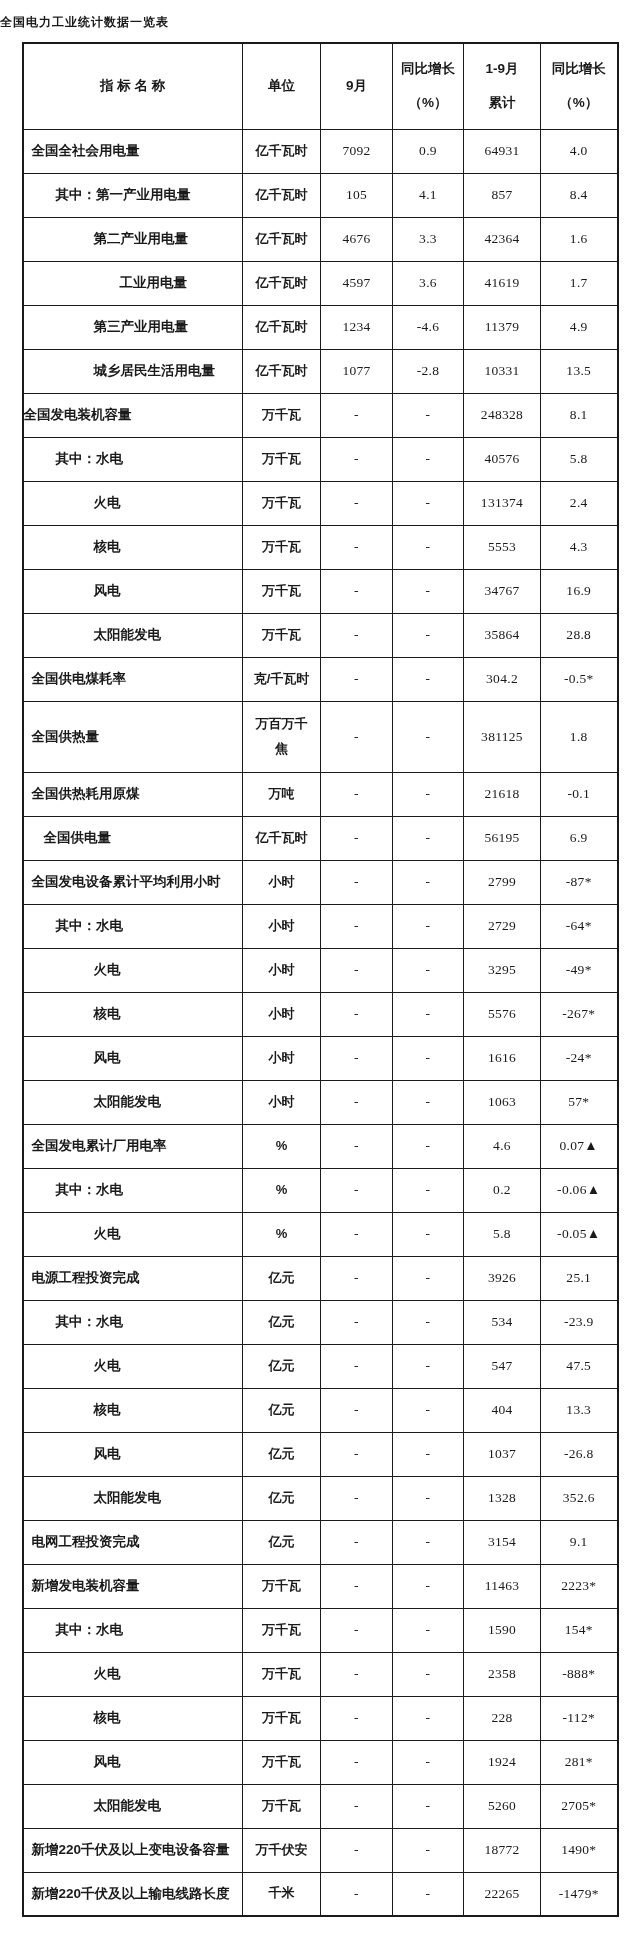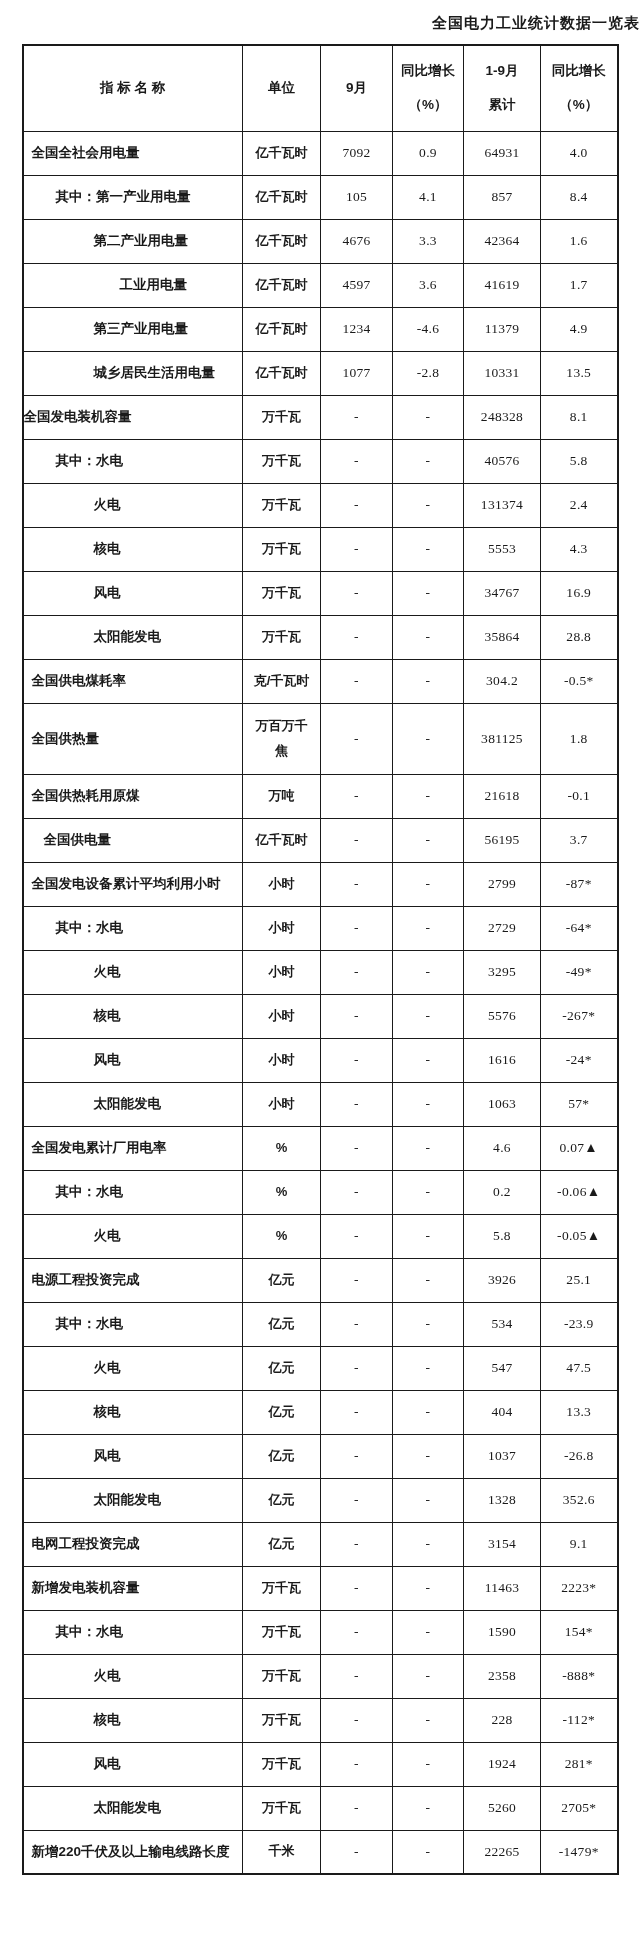--- a/index.html
+++ b/index.html
@@ -3,22 +3,22 @@
 <meta charset="utf-8">
 <style>
   html,body { margin:0; padding:0; background:#ffffff; }
   body {
     width:640px;
     color:#1a1a1a;
     font-family:"Liberation Sans","DejaVu Sans",sans-serif;
   }
   .page { width:640px; }
   .doc-title {
-    text-align:right;
-    font-size:15px;
+    text-align:left;
+    font-size:12px;
     font-weight:bold;
     letter-spacing:1px;
     padding:14px 0 11px 0;
   }
   table.stats {
     border-collapse:collapse;
     table-layout:fixed;
     width:595px;
     margin:0 auto;
     border:2px solid #1a1a1a;
@@ -241,21 +241,21 @@
     <td class="c-num">-</td>
     <td class="c-num">21618</td>
     <td class="c-num">-0.1</td>
   </tr>
         <tr>
     <td class="c-ind" style="padding-left: 20px; margin-left: 36px;">全国供电量</td>
     <td class="c-unit">亿千瓦时</td>
     <td class="c-num">-</td>
     <td class="c-num">-</td>
     <td class="c-num">56195</td>
-    <td class="c-num">3.7</td>
+    <td class="c-num">6.9</td>
   </tr>
         <tr>
     <td class="c-ind" style="padding-left: 8px; margin-left: 20px;">全国发电设备累计平均利用小时</td>
     <td class="c-unit">小时</td>
     <td class="c-num">-</td>
     <td class="c-num">-</td>
     <td class="c-num">2799</td>
     <td class="c-num">-87*</td>
   </tr>
         <tr>
@@ -420,20 +420,28 @@
   </tr>
         <tr>
     <td class="c-ind" style="padding-left: 70px;">太阳能发电</td>
     <td class="c-unit">万千瓦</td>
     <td class="c-num">-</td>
     <td class="c-num">-</td>
     <td class="c-num">5260</td>
     <td class="c-num">2705*</td>
   </tr>
         <tr>
+    <td class="c-ind" style="padding-left: 8px;">新增220千伏及以上变电设备容量</td>
+    <td class="c-unit">万千伏安</td>
+    <td class="c-num">-</td>
+    <td class="c-num">-</td>
+    <td class="c-num">18772</td>
+    <td class="c-num">1490*</td>
+  </tr>
+        <tr>
     <td class="c-ind" style="padding-left: 8px;">新增220千伏及以上输电线路长度</td>
     <td class="c-unit">千米</td>
     <td class="c-num">-</td>
     <td class="c-num">-</td>
     <td class="c-num">22265</td>
     <td class="c-num">-1479*</td>
   </tr>
       </tbody>
   </table>
 

